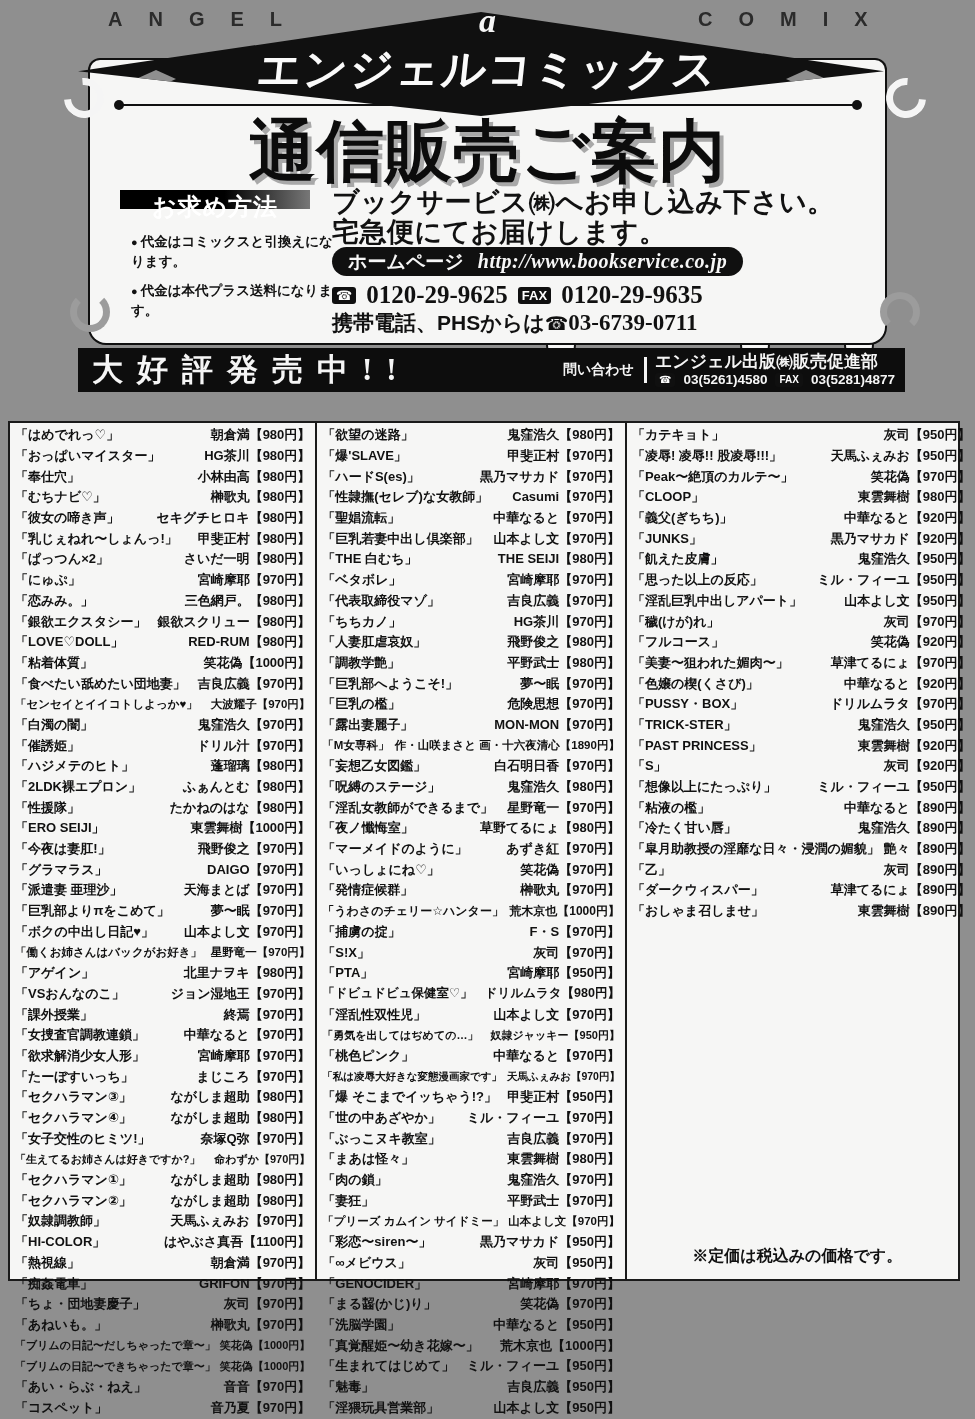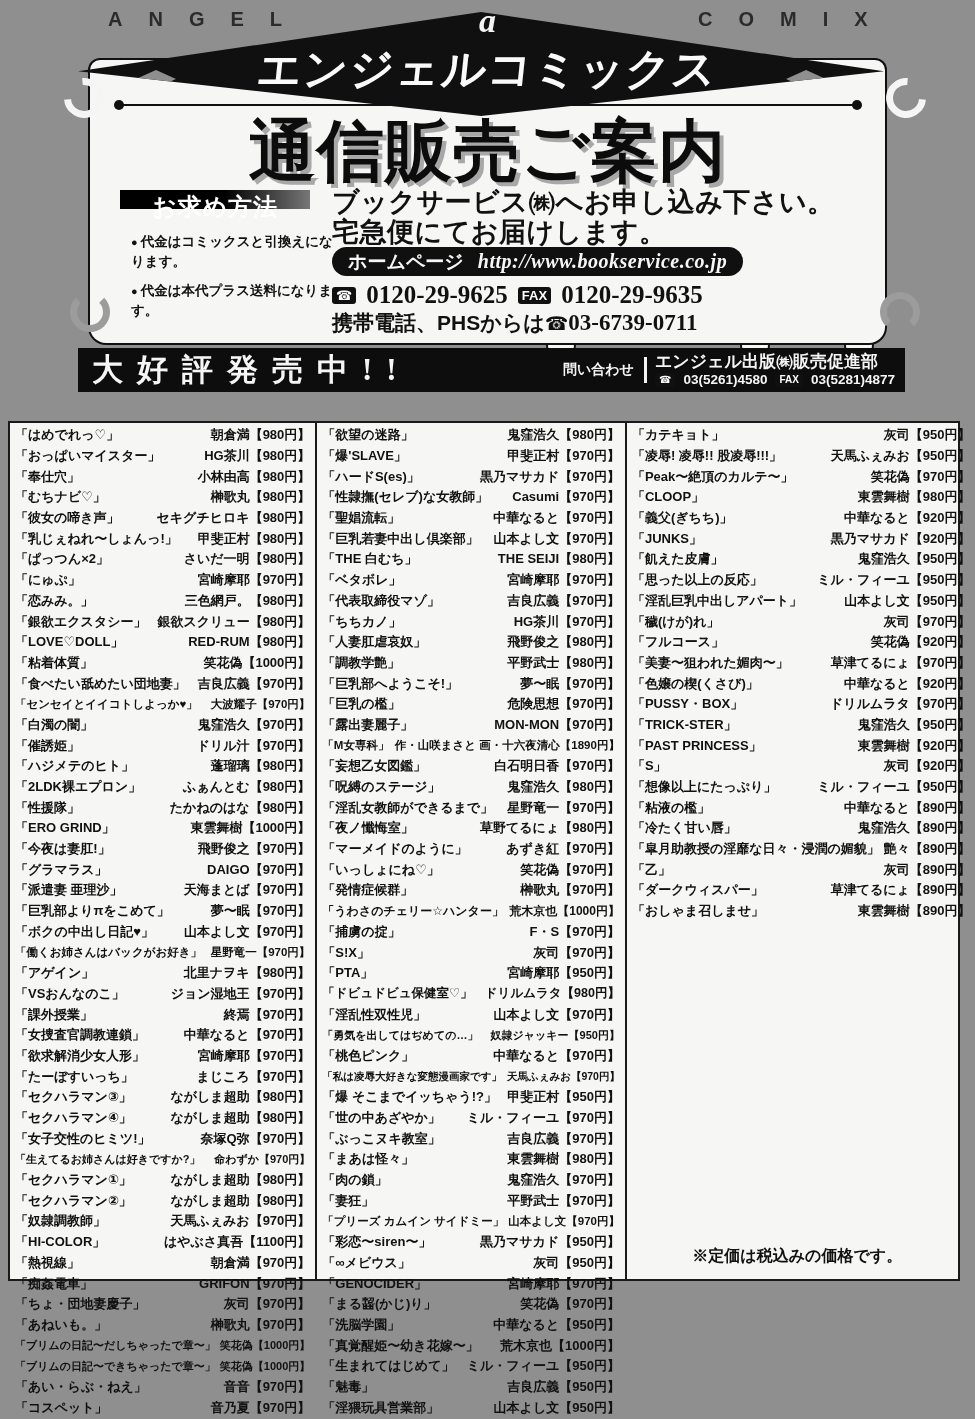--- a/index.html
+++ b/index.html
@@ -236,21 +236,21 @@
       </div>
       <div class="row">
         <span class="t">「2LDK裸エプロン」</span>
         <span class="ap"><span class="a">ふぁんとむ</span><span class="p">【980円】</span></span>
       </div>
       <div class="row">
         <span class="t">「性援隊」</span>
         <span class="ap"><span class="a">たかねのはな</span><span class="p">【980円】</span></span>
       </div>
       <div class="row">
-        <span class="t">「ERO GRIND」</span>
+        <span class="t">「ERO SEIJI」</span>
         <span class="ap"><span class="a">東雲舞樹</span><span class="p">【1000円】</span></span>
       </div>
       <div class="row">
         <span class="t">「今夜は妻肛!」</span>
         <span class="ap"><span class="a">飛野俊之</span><span class="p">【970円】</span></span>
       </div>
       <div class="row">
         <span class="t">「グラマラス」</span>
         <span class="ap"><span class="a">DAIGO</span><span class="p">【970円】</span></span>
       </div>

